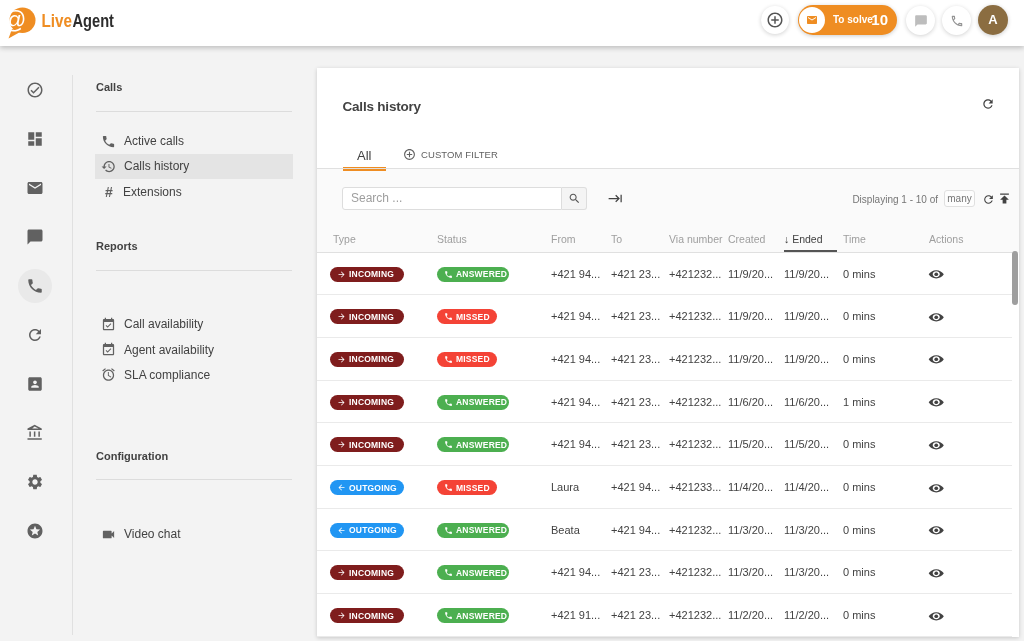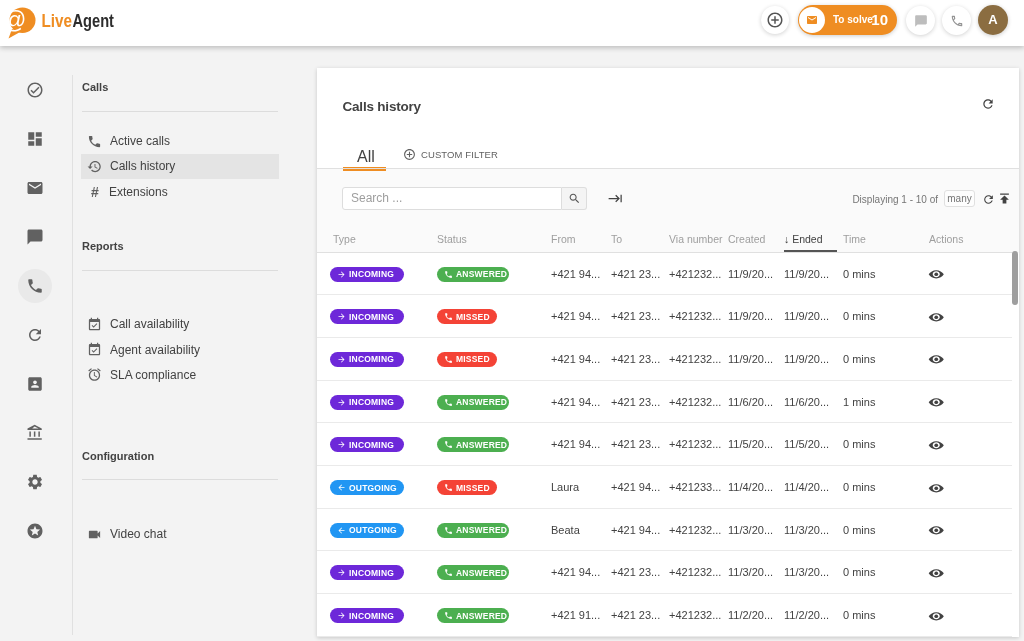--- a/index.html
+++ b/index.html
@@ -20,32 +20,32 @@
                font-size:15px; font-weight:bold; }
   #avatar { position:absolute; left:978px; top:5px; width:30px; height:30px; border-radius:50%;
             background:#8b6d41; color:#fff; font-weight:bold; font-size:13px; text-align:center;
             line-height:30px; box-shadow:0 1px 4px rgba(0,0,0,0.2); }
 
   #rail { position:absolute; left:0; top:46px; width:72px; height:595px; }
   #vline { position:absolute; left:72px; top:75px; width:1px; height:560px; background:#e0e0e0; }
   .rail-ic { position:absolute; left:26px; width:18px; height:18px; }
   #phone-hl { position:absolute; left:18px; top:269px; width:34px; height:34px; border-radius:50%; background:#e9e9e9; }
 
-  #menu { position:absolute; left:59px; top:46px; width:220px; height:462px; }
+  #menu { position:absolute; left:73px; top:46px; width:220px; height:462px; }
   .mhead { position:absolute; left:23px; font-size:11px; font-weight:bold; color:#424242; }
   .mdiv  { position:absolute; left:23px; width:196px; height:1px; background:#dcdcdc; }
   .mitem { position:absolute; left:22px; width:198px; height:25px; display:flex; align-items:center; font-size:12px; color:#424242; }
   .mitem svg { margin-left:6px; flex:none; }
   .mitem .lbl { margin-left:8px; white-space:nowrap; }
   .sel { background:#e4e4e4; }
 
   #card { position:absolute; left:317px; top:68px; width:702px; height:568.5px; background:#fff;
           box-shadow:0 1px 4px rgba(0,0,0,0.18); }
   #card-title { position:absolute; left:25.5px; top:31px; font-size:13.5px; font-weight:bold; color:#424242; letter-spacing:-0.2px; }
-  #tab-all { position:absolute; left:40px; top:80px; font-size:16px; color:#424242; }
+  #tab-all { position:absolute; left:40px; top:80px; font-size:13px; color:#424242; }
   #tab-underline { position:absolute; left:26px; top:99px; width:43px; height:3.5px; background:#ef8d22; }
   #tab-custom { position:absolute; left:86px; top:80px; font-size:9.5px; color:#616161; letter-spacing:0.1px; display:flex; align-items:center; }
   #tab-custom svg { margin-right:5px; }
   #toolbar { position:absolute; left:0; top:101px; width:702px; height:84px; background:#fafafa; }
   #tabs-divider { position:absolute; left:0; top:100px; width:702px; height:1px; background:#e0e0e0; }
   #searchbox { position:absolute; left:25px; top:119px; width:220px; height:23px; background:#fff;
                border:1px solid #ddd; border-radius:3px 0 0 3px; font-size:12px; color:#9e9e9e;
                line-height:21px; padding-left:8px; }
   #searchbtn { position:absolute; left:245px; top:119px; width:25px; height:23px; background:#f4f4f4;
                border:1px solid #ddd; border-left:none; border-radius:0 3px 3px 0; display:flex; align-items:center; justify-content:center; }
@@ -53,21 +53,21 @@
   #manybox { position:absolute; left:627px; top:122px; width:31px; height:17px; border:1px solid #e0e0e0;
              border-radius:3px; font-size:10px; color:#757575; text-align:center; line-height:16px; background:#fdfdfd; }
 
   .th { position:absolute; top:164.5px; font-size:10.5px; color:#9e9e9e; }
   #ended-underline { position:absolute; left:467px; top:181.5px; width:53px; height:2px; background:#555; }
   #head-divider { position:absolute; left:0; top:183.5px; width:695px; height:1px; background:#e0e0e0; }
   .row { position:absolute; left:0; width:695px; background:#fff; border-bottom:1px solid #eaeaea; height:42.7px; }
   .badge { position:absolute; top:14px; height:15px; border-radius:8px; color:#fff; font-size:8.5px;
            font-weight:bold; display:flex; align-items:center; letter-spacing:0.2px; }
   .badge .bic { display:flex; align-items:center; margin:0 3.5px 0 6.5px; }
-  .b-in  { left:13px; width:74px; background:#6d28d9; }
+  .b-in  { left:13px; width:74px; background:#7f1d1d; }
   .b-out { left:13px; width:74px; background:#2196f3; }
   .b-ans { left:120px; width:72px; background:#4caf50; }
   .b-mis { left:120px; width:60px; background:#f44336; }
   .cell { position:absolute; top:0; height:42.7px; line-height:42.7px; font-size:11px; color:#424242; }
   #rowwrap { position:absolute; left:0; top:0px; width:702px; height:568.5px; overflow:hidden; }
   #scrollthumb { position:absolute; left:694.5px; top:182.5px; width:6.5px; height:54px; background:#9e9e9e; border-radius:3px; }
 </style>
 </head>
 <body>
 

